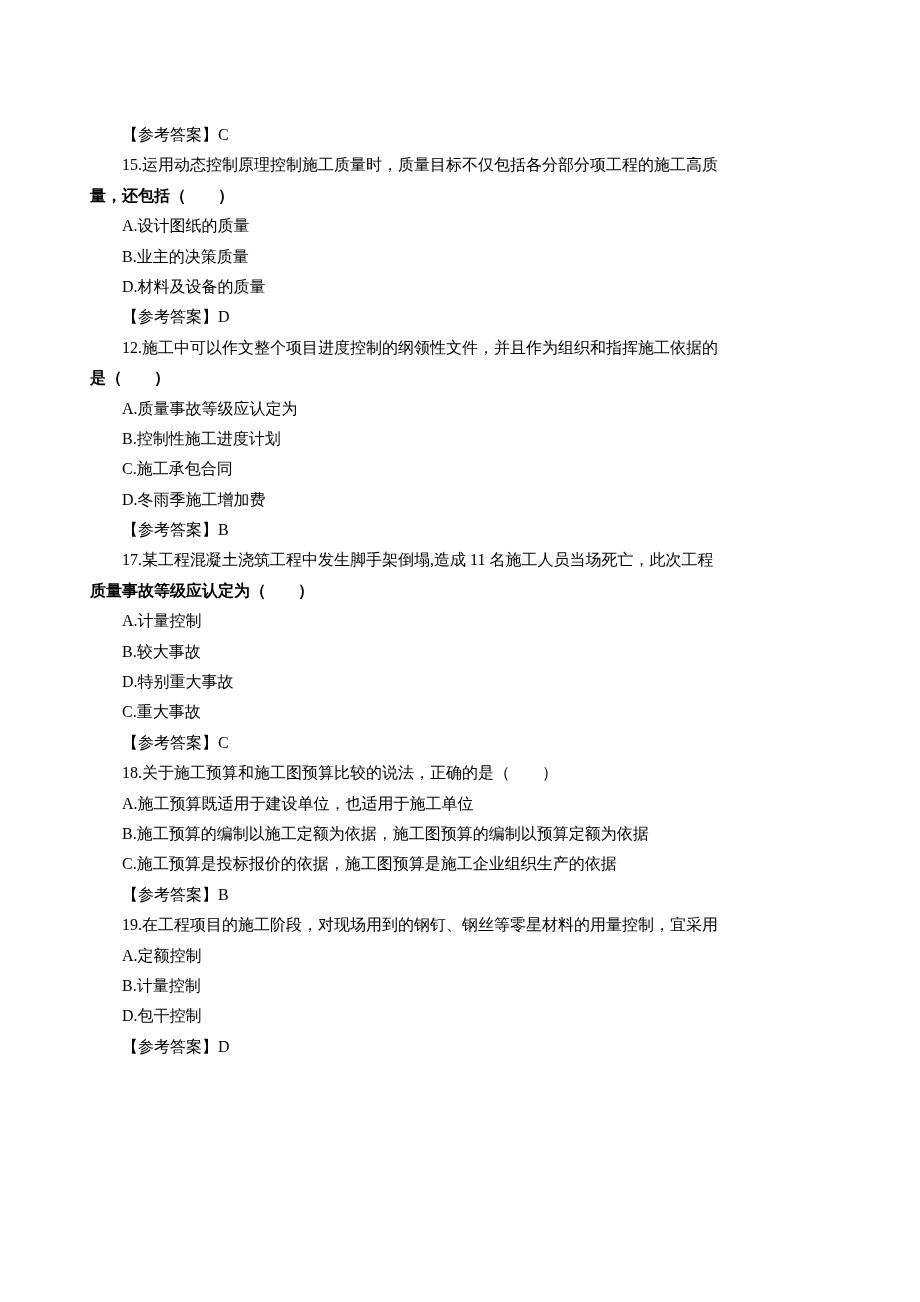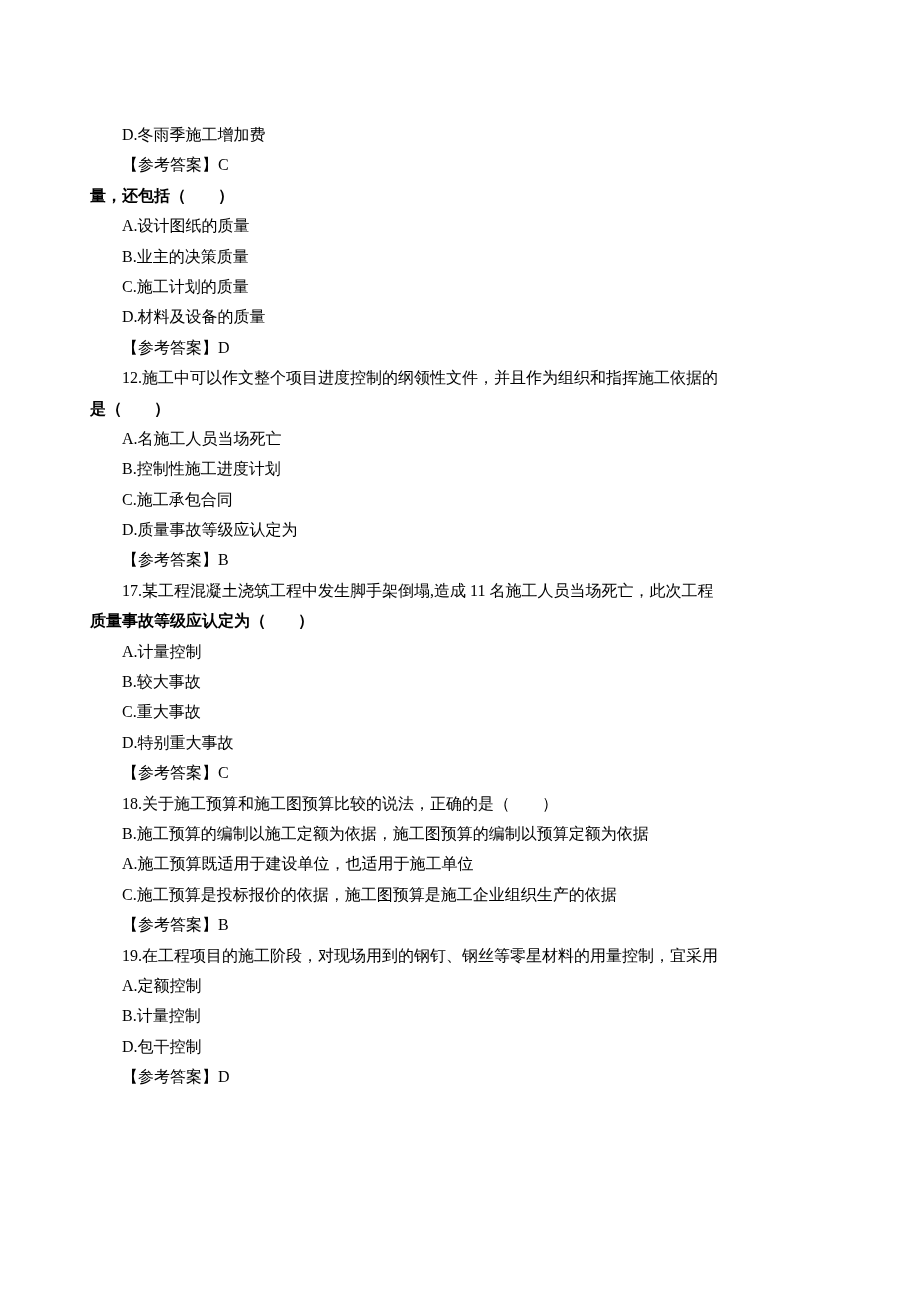--- a/index.html
+++ b/index.html
@@ -28,45 +28,44 @@
       font-weight: bold;
     }
     .indent-2 {
       text-indent: 2em;
     }
   </style>
 </head>
 <body>
 
 <div class="content" id="content-container">
-<div class="line indent-2">D.冬雨季施工增加费</div>
     <div class="line indent-2">【参考答案】C</div>
+    <div class="line indent-2">15.运用动态控制原理控制施工质量时，质量目标不仅包括各分部分项工程的施工高质</div>
     <div class="line indent-0">量，还包括（　　）</div>
     <div class="line indent-2">A.设计图纸的质量</div>
     <div class="line indent-2">B.业主的决策质量</div>
-    <div class="line indent-2">C.施工计划的质量</div>
     <div class="line indent-2">D.材料及设备的质量</div>
     <div class="line indent-2">【参考答案】D</div>
     <div class="line indent-2">12.施工中可以作文整个项目进度控制的纲领性文件，并且作为组织和指挥施工依据的</div>
     <div class="line indent-0">是（　　）</div>
-    <div class="line indent-2">A.名施工人员当场死亡</div>
+    <div class="line indent-2">A.质量事故等级应认定为</div>
     <div class="line indent-2">B.控制性施工进度计划</div>
     <div class="line indent-2">C.施工承包合同</div>
-    <div class="line indent-2">D.质量事故等级应认定为</div>
+    <div class="line indent-2">D.冬雨季施工增加费</div>
     <div class="line indent-2">【参考答案】B</div>
     <div class="line indent-2">17.某工程混凝土浇筑工程中发生脚手架倒塌,造成 11 名施工人员当场死亡，此次工程</div>
     <div class="line indent-0">质量事故等级应认定为（　　）</div>
     <div class="line indent-2">A.计量控制</div>
     <div class="line indent-2">B.较大事故</div>
+    <div class="line indent-2">D.特别重大事故</div>
     <div class="line indent-2">C.重大事故</div>
-    <div class="line indent-2">D.特别重大事故</div>
     <div class="line indent-2">【参考答案】C</div>
     <div class="line indent-2">18.关于施工预算和施工图预算比较的说法，正确的是（　　）</div>
+    <div class="line indent-2">A.施工预算既适用于建设单位，也适用于施工单位</div>
     <div class="line indent-2">B.施工预算的编制以施工定额为依据，施工图预算的编制以预算定额为依据</div>
-    <div class="line indent-2">A.施工预算既适用于建设单位，也适用于施工单位</div>
     <div class="line indent-2">C.施工预算是投标报价的依据，施工图预算是施工企业组织生产的依据</div>
     <div class="line indent-2">【参考答案】B</div>
     <div class="line indent-2">19.在工程项目的施工阶段，对现场用到的钢钉、钢丝等零星材料的用量控制，宜采用</div>
     <div class="line indent-2">A.定额控制</div>
     <div class="line indent-2">B.计量控制</div>
     <div class="line indent-2">D.包干控制</div>
     <div class="line indent-2">【参考答案】D</div>
   </div>
 
 </body></html>

